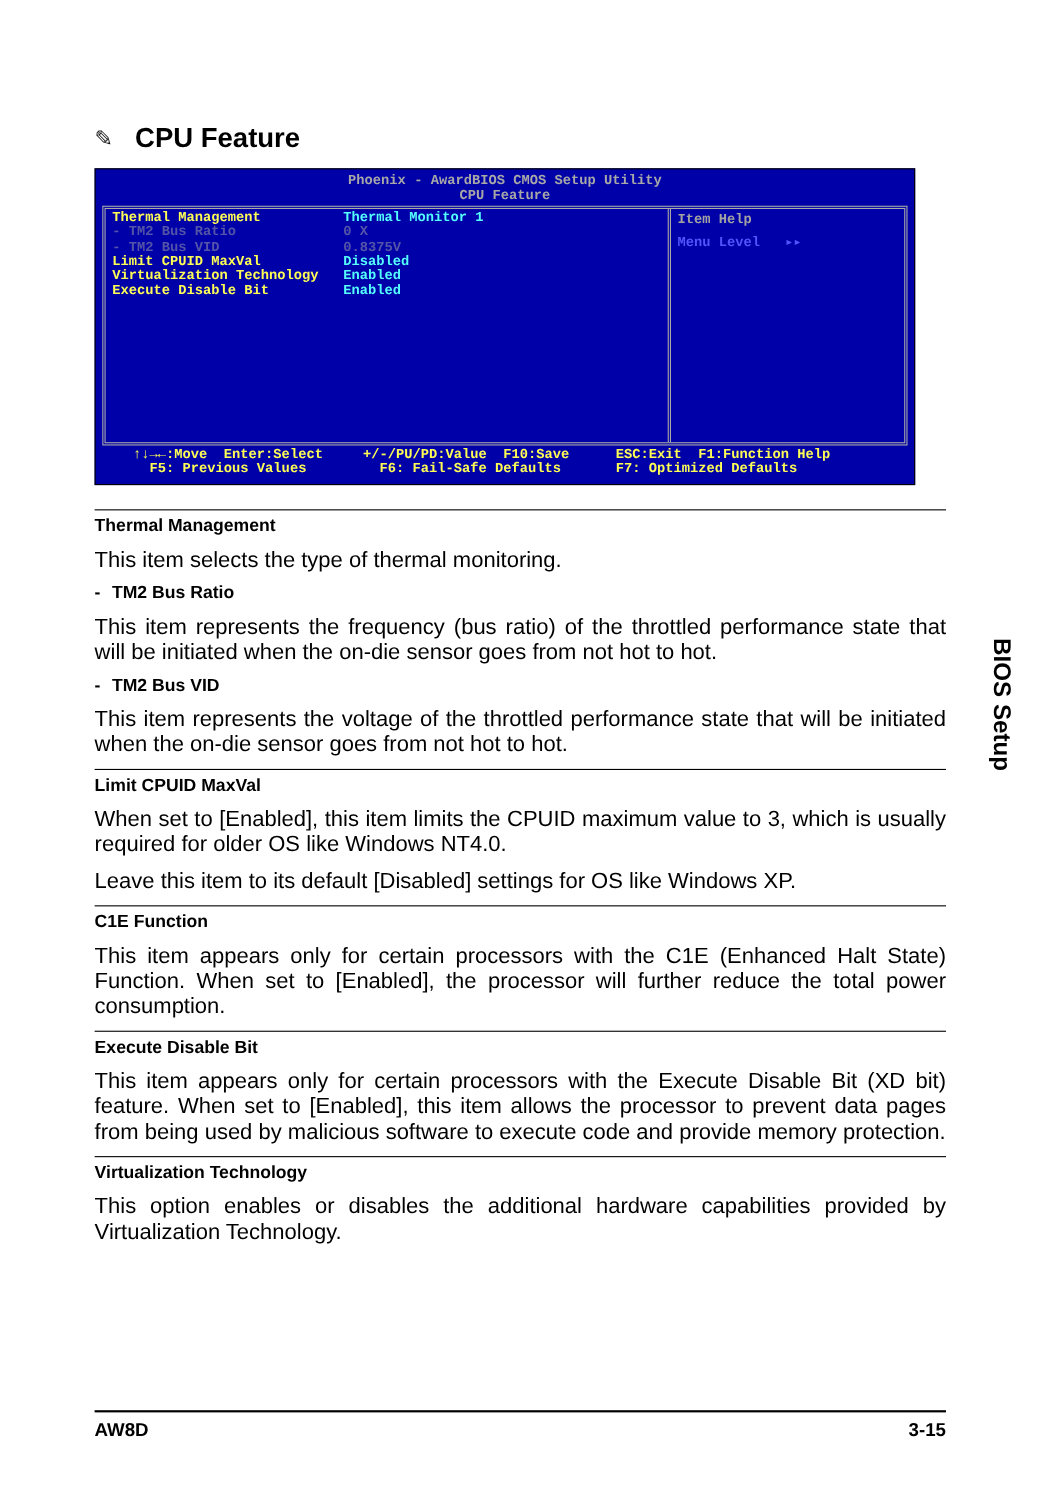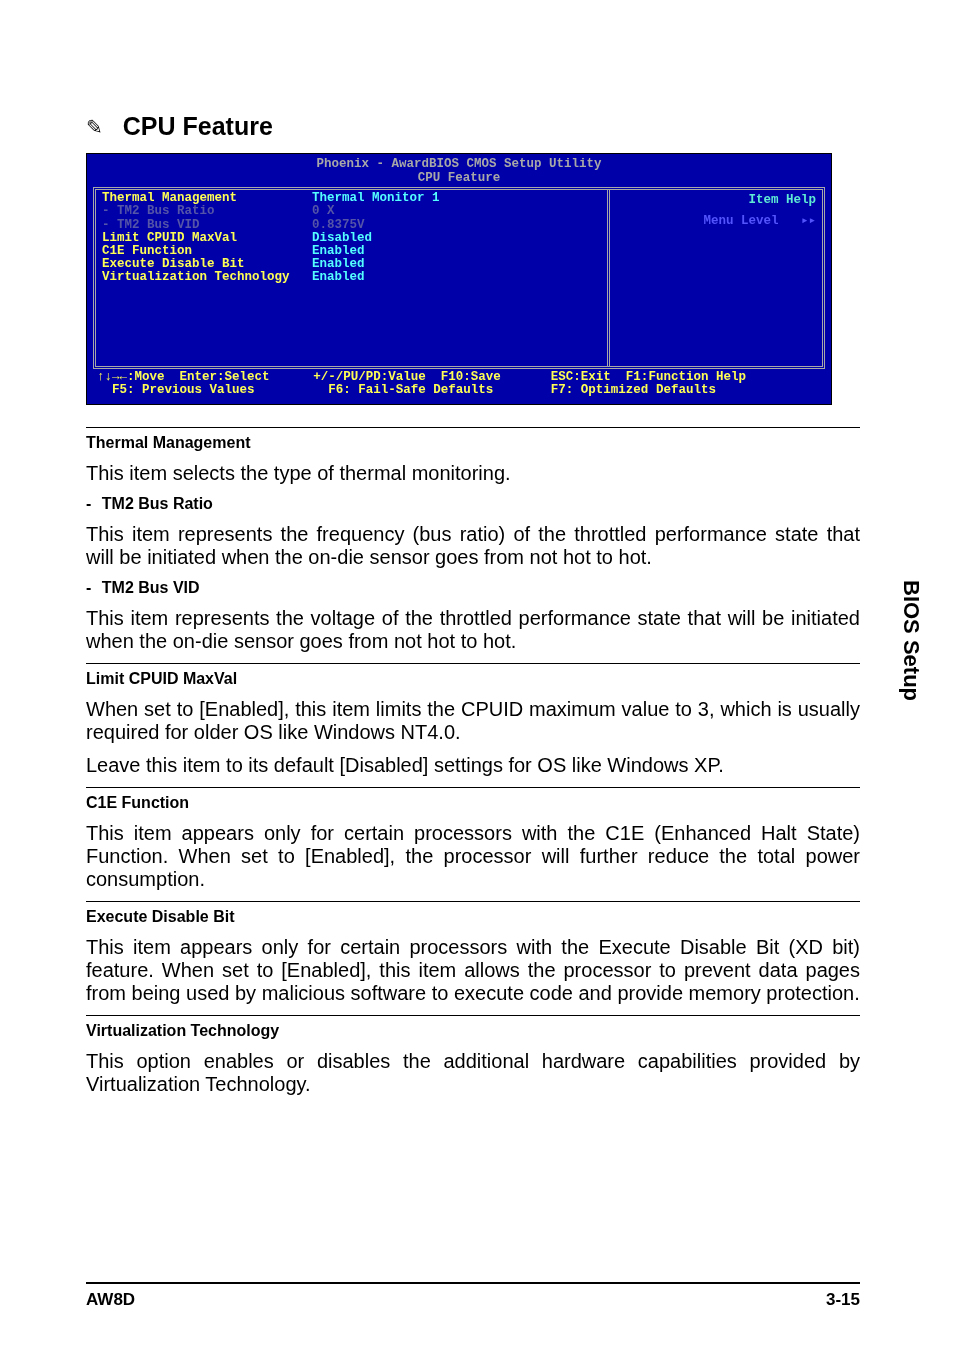--- a/index.html
+++ b/index.html
@@ -66,44 +66,45 @@
     padding: 0 0 2px 0;
     color: #A8A8A8;
   }
   .bios-grid {
     display: flex;
     border-top: 3px double #A8A8A8;
     border-left: 3px double #A8A8A8;
     border-right: 3px double #A8A8A8;
     border-bottom: 3px double #A8A8A8;
     margin: 0 6px;
-    height: 182px;
+    height: 218px;
   }
   .bios-left {
     flex: 1;
     padding: 2px 6px;
   }
   .bios-right {
     width: 215px;
     border-left: 3px double #A8A8A8;
     padding: 2px 6px;
   }
   .bios-row { white-space: pre; color: #FEFE54; }
   .bios-row .val { color: #54FEFE; }
   .bios-row.dim { color: #5454A8; }
   .bios-row.dim .val { color: #5454A8; }
-  .bios-help-title { color: #5eead4; text-align: right; padding: 2px 0 8px 0; }
-  .bios-menu-level { color: #5454FC; white-space: pre; text-align: right; }
+  .bios-help-title { color: #a3a3a3; text-align: left; padding: 2px 0 8px 0; }
+  .bios-menu-level { color: #5454FC; white-space: pre; }
   .bios-arrows { color: #5454FC; }
   .bios-footer {
     display: flex;
     justify-content: space-between;
     padding: 2px 10px 6px 10px;
     color: #FEFE54;
     white-space: pre;
+    margin-left: 24px;
   }
   .bios-footer .col { flex:1; }
   .bios-footer .col2 { flex:1.1; }
   .bios-footer .col3 { flex:1.25; }
 
   
   .rule { border-top: 1px solid #000; margin: 2px 0 6px 0; }
   .sec-title {
     font-weight: bold;
     font-size: 16px;
@@ -156,23 +157,22 @@
 
   <div class="bios">
     <div class="bios-title">Phoenix - AwardBIOS CMOS Setup Utility</div>
     <div class="bios-subtitle">CPU Feature</div>
     <div class="bios-grid">
       <div class="bios-left" id="bios-left">
           <div class="bios-row"><span>Thermal Management          </span><span class="val">Thermal Monitor 1</span></div>
           <div class="bios-row dim"><span>- TM2 Bus Ratio             </span><span class="val">0 X</span></div>
           <div class="bios-row dim"><span>- TM2 Bus VID               </span><span class="val">0.8375V</span></div>
           <div class="bios-row"><span>Limit CPUID MaxVal          </span><span class="val">Disabled</span></div>
-          <div class="bios-row"><span>C1E Function                </span><span class="val">Enabled</span></div>
+          <div class="bios-row"><span>Virtualization Technology   </span><span class="val">Enabled</span></div>
           <div class="bios-row"><span>Execute Disable Bit         </span><span class="val">Enabled</span></div>
-          <div class="bios-row"><span>Virtualization Technology   </span><span class="val">Enabled</span></div>
         </div>
       <div class="bios-right">
         <div class="bios-help-title">Item Help</div>
         <div class="bios-menu-level"><span>Menu Level</span>   <span class="bios-arrows">▸▸</span></div>
       </div>
     </div>
     <div class="bios-footer">
       <div class="col"><span>↑↓→←:Move  Enter:Select</span><br><span>  F5: Previous Values</span></div>
       <div class="col2"><span>+/-/PU/PD:Value  F10:Save</span><br><span>  F6: Fail-Safe Defaults</span></div>
       <div class="col3"><span>ESC:Exit  F1:Function Help</span><br><span>F7: Optimized Defaults</span></div>

